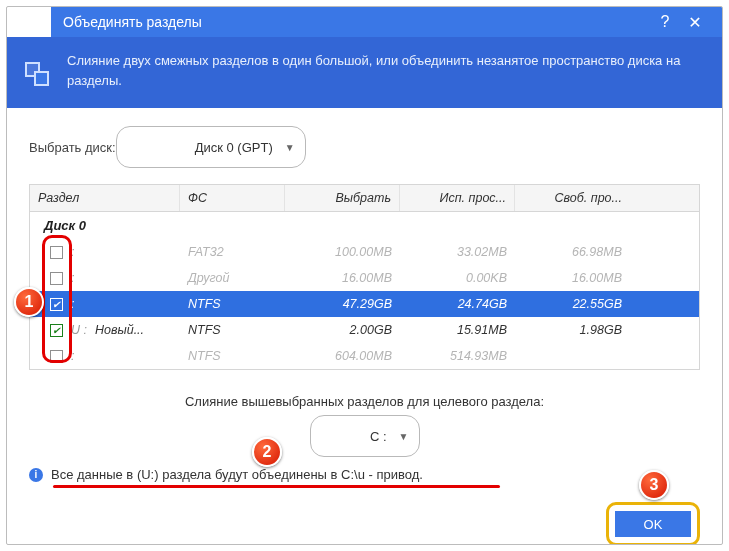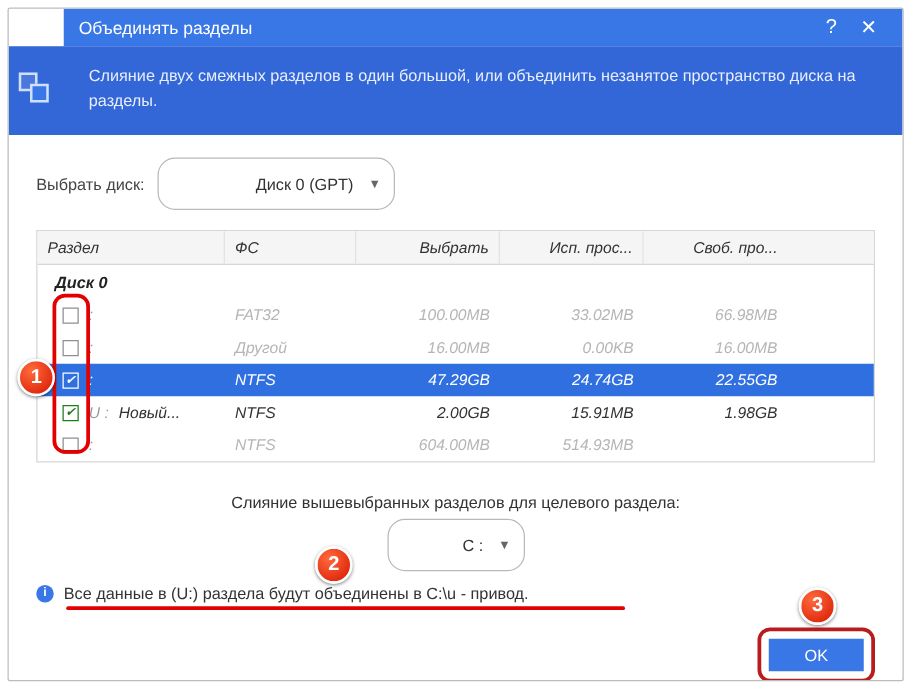--- a/index.html
+++ b/index.html
@@ -36,45 +36,45 @@
   }
   .titlebar .spacer { flex: 1; }
   .titlebar .tb-btn {
     width: 30px; height: 30px;
     display: flex; align-items: center; justify-content: center;
     color: #fff; font-size: 16px; cursor: pointer;
   }
   .banner {
     background: #3366d6;
     color: #e8effc;
-    padding: 14px 18px 18px 8px;
-    display: flex;
-    align-items: center;
-    gap: 28px;
+    padding: 14px 18px 18px 18px;
+    display: flex;
+    align-items: flex-end;
+    gap: 14px;
     font-size: 13px;
     line-height: 1.5;
   }
   .banner .banner-icon {
     width: 28px; height: 28px; flex-shrink: 0;
     position: relative; margin-top: 2px;
   }
   .banner .banner-icon .sq {
     position: absolute; width: 15px; height: 15px;
     border: 2px solid #cfe0ff;
   }
   .banner .banner-icon .sq.a { left: 0; top: 0; background: rgba(255,255,255,.12);}
   .banner .banner-icon .sq.b { left: 9px; top: 9px; background: #3a77e6;}
   .content {
     padding: 18px 22px 14px 22px;
     flex: 1;
     display: flex;
     flex-direction: column;
   }
   .disk-row {
-    display: flex; align-items: center; gap: 10px;
+    display: flex; align-items: center; 
     margin-bottom: 16px;
   }
   .disk-row label { color: #444; }
   .select {
     border: 1px solid #b9b9b9;
     border-radius: 14px;
     height: 42px;
     display: flex; align-items: center;
     padding: 0 10px 0 14px;
     min-width: 190px;
@@ -183,21 +183,21 @@
   }
   .ok-btn {
     background: #3a77e6;
     color: #fff;
     border: none;
     width: 76px; height: 26px;
     font-size: 13px;
     cursor: pointer;
   }
   .ok-wrap {
-    border: 3px solid #b91c1c;
+    border: 3px solid #eab308;
     border-radius: 10px;
     padding: 6px;
     margin-left: 46px;
   }
 
   
   .callout-box {
     position: absolute;
     border: 3px solid #e30000;
     border-radius: 10px;

